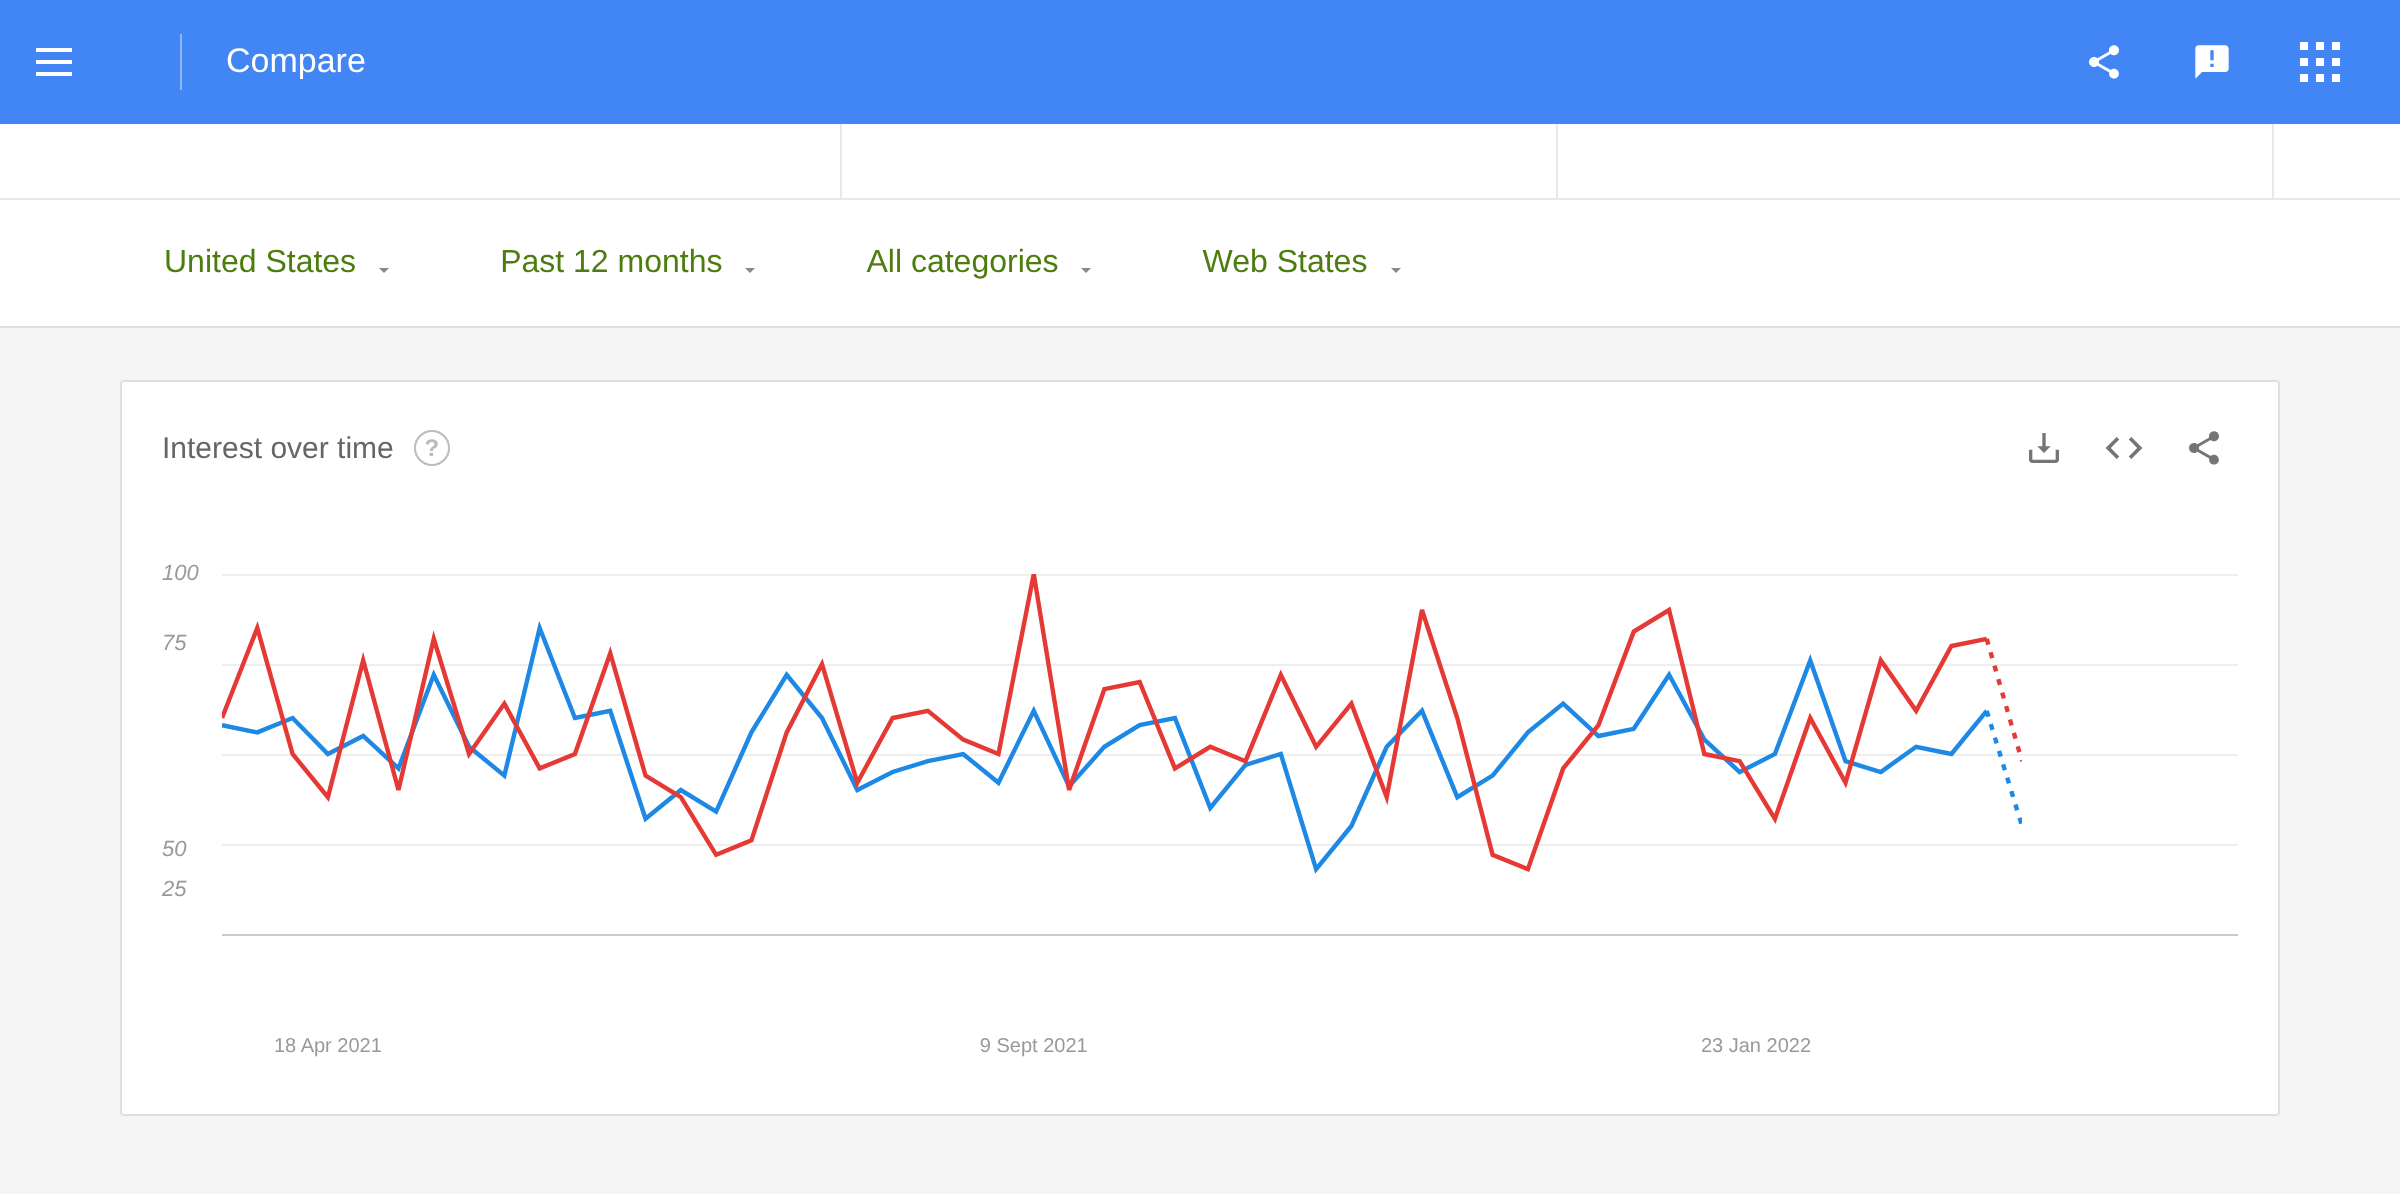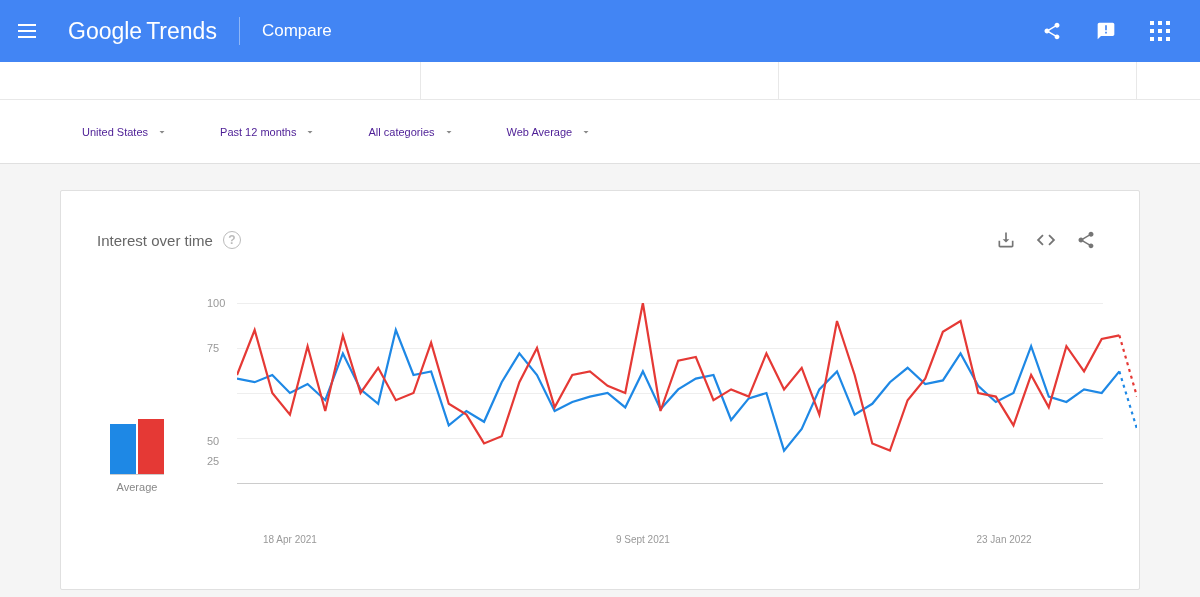--- a/index.html
+++ b/index.html
@@ -10,53 +10,49 @@
   .logo { display: flex; align-items: baseline; font-size: 23px; }
   .logo .thin { font-weight: 300; margin-left: 4px; }
   .divider-v { width: 1px; height: 28px; background: rgba(255,255,255,0.4); margin: 0 22px; }
   .compare-txt { font-size: 17px; color: #ffffff; }
   .header-spacer { flex: 1; }
   .hicon { width: 44px; height: 44px; display: flex; align-items: center; justify-content: center; cursor: pointer; fill: #fff; color: #fff; margin-left: 10px; }
   .compare-bar { background: #fff; height: 38px; display: flex; border-bottom: 1px solid #e8e8e8; }
   .compare-cell { flex: 1; border-right: 1px solid #e8e8e8; }
   .compare-offset { width: 63px; }
   .filter-bar { background: #fff; height: 64px; display: flex; align-items: center; padding-left: 82px; gap: 52px; border-bottom: 1px solid #e0e0e0; }
-  .filter { display: flex; align-items: flex-end; color: #4c1d95; font-size: 11px; cursor: pointer; gap: 8px; }
+  .filter { display: flex; align-items: flex-end; color: #4d7c0f; font-size: 16px; cursor: pointer; gap: 8px; }
   .filter svg { fill: #888; }
-  .card { background: #fff; margin: 26px 60px 0 60px; border: 1px solid #e0e0e0; border-radius: 2px; padding: 16px; }
+  .card { background: #fff; margin: 26px 60px 0 60px; border: 1px solid #e0e0e0; border-radius: 2px; padding: 0; }
   .card-head { display: flex; align-items: center; padding: 16px 20px; }
   .card-title { font-size: 15px; color: #666; }
   .help { margin-left: 10px; width: 18px; height: 18px; border: 1.6px solid #bbb; border-radius: 50%; display: flex; align-items: center; justify-content: center; color: #bbb; font-size: 12px; font-weight: bold; cursor: pointer; }
   .card-spacer { flex: 1; }
   .cicon { width: 34px; height: 34px; display: flex; align-items: center; justify-content: center; cursor: pointer; fill: #757575; color: #757575; margin-left: 6px; }
   .chart-wrap { display: flex; padding: 30px 20px 50px 20px; position: relative; }
   .avg-col { width: 80px; display: flex; flex-direction: column; align-items: center; margin-right: 30px; margin-top: 72px; }
   .avg-bars { display: flex; align-items: flex-end; gap: 2px; height: 100px; border-bottom: 1px solid #ccc; padding-bottom: 0; }
   .avg-bar { width: 26px; }
   .avg-label { font-size: 11px; color: #888; margin-top: 6px; }
   .plot { position: relative; flex: 1; height: 220px; }
   .gridline { position: absolute; left: 30px; right: 0; border-top: 1px solid #eee; }
-  .ylabel { position: absolute; left: 0; font-size: 11px; color: #999; transform: translateY(-50%); }
+  .ylabel { position: absolute; left: 0; font-size: 11px; color: #999; transform: translateY(-50%); font-style: italic; }
   .xlabel { position: absolute; bottom: -22px; font-size: 10px; color: #999; transform: translateX(-50%); }
   svg.lines { position: absolute; left: 30px; top: 0; }
   .apps-grid { display: grid; grid-template-columns: repeat(3, 4px); grid-template-rows: repeat(3, 4px); gap: 4px; }
   .apps-grid span { background: #fff; width: 4px; height: 4px; }
 </style>
 </head>
 <body>
 
 <div class="header">
   <div class="menu-btn">
     <span></span>
       <span></span>
       <span></span>
-  </div>
-  <div class="logo">
-    <span>Google</span>
-    <span class="thin">Trends</span>
   </div>
   <div class="divider-v"></div>
   <div class="compare-txt">Compare</div>
   <div class="header-spacer"></div>
   <div class="hicon">
     <svg width="20" height="20" viewBox="0 0 24 24">
         <path d="M18 16.08c-.76 0-1.44.3-1.96.77L8.91 12.7c.05-.23.09-.46.09-.7s-.04-.47-.09-.7l7.05-4.11c.54.5 1.25.81 2.04.81 1.66 0 3-1.34 3-3s-1.34-3-3-3-3 1.34-3 3c0 .24.04.47.09.7L8.04 9.81C7.5 9.31 6.79 9 6 9c-1.66 0-3 1.34-3 3s1.34 3 3 3c.79 0 1.5-.31 2.04-.81l7.12 4.16c-.05.21-.08.43-.08.65 0 1.61 1.31 2.92 2.92 2.92s2.92-1.31 2.92-2.92-1.31-2.92-2.92-2.92z"></path>
       </svg>
   </div>
   <div class="hicon">
@@ -100,21 +96,21 @@
         <path d="M7 10l5 5 5-5z"></path>
       </svg>
   </div>
   <div class="filter">
     <span>All categories</span>
     <svg width="12" height="12" viewBox="0 0 24 24">
         <path d="M7 10l5 5 5-5z"></path>
       </svg>
   </div>
   <div class="filter">
-    <span>Web Average</span>
+    <span>Web States</span>
     <svg width="12" height="12" viewBox="0 0 24 24">
         <path d="M7 10l5 5 5-5z"></path>
       </svg>
   </div>
 </div>
 
 <div class="card">
   <div class="card-head">
     <div class="card-title">Interest over time</div>
     <div class="help">?</div>
@@ -130,36 +126,29 @@
         </svg>
     </div>
     <div class="cicon">
       <svg width="20" height="20" viewBox="0 0 24 24">
           <path d="M18 16.08c-.76 0-1.44.3-1.96.77L8.91 12.7c.05-.23.09-.46.09-.7s-.04-.47-.09-.7l7.05-4.11c.54.5 1.25.81 2.04.81 1.66 0 3-1.34 3-3s-1.34-3-3-3-3 1.34-3 3c0 .24.04.47.09.7L8.04 9.81C7.5 9.31 6.79 9 6 9c-1.66 0-3 1.34-3 3s1.34 3 3 3c.79 0 1.5-.31 2.04-.81l7.12 4.16c-.05.21-.08.43-.08.65 0 1.61 1.31 2.92 2.92 2.92s2.92-1.31 2.92-2.92-1.31-2.92-2.92-2.92z"></path>
         </svg>
     </div>
   </div>
 
   <div class="chart-wrap">
-    <div class="avg-col">
-      <div class="avg-bars">
-        <div class="avg-bar" id="avg-a" style="background: rgb(30, 136, 229); height: 50px;"></div>
-        <div class="avg-bar" id="avg-b" style="background: rgb(229, 57, 53); height: 55px;"></div>
-      </div>
-      <div class="avg-label">Average</div>
-    </div>
 
     <div class="plot" id="plot">
 
     <div class="gridline" style="top: 135px;"></div>
         <div class="ylabel" style="top: 135px; margin-top: 23px;">25</div>
         <div class="gridline" style="top: 90px;"></div>
         <div class="ylabel" style="top: 90px; margin-top: 48px;">50</div>
         <div class="gridline" style="top: 45px;"></div>
-        <div class="ylabel" style="top: 45px;">75</div>
+        <div class="ylabel" style="top: 35px;">75</div>
         <div class="gridline" style="top: 0px;"></div>
         <div class="ylabel" style="top: 0px;">100</div>
         <div class="gridline" style="top: 180px; border-top-color: rgb(204, 204, 204);"></div>
         <div class="xlabel" style="left: 82.9412px;">18 Apr 2021</div>
         <div class="xlabel" style="left: 435.882px;">9 Sept 2021</div>
         <div class="xlabel" style="left: 797px;">23 Jan 2022</div>
         <svg width="900" height="185" class="lines">
           <path d="M0,75.60000000000001 L17.647058823529413,79.19999999999999 L35.294117647058826,72 L52.94117647058823,90 L70.58823529411765,80.99999999999999 L88.23529411764706,97.2 L105.88235294117646,50.400000000000006 L123.5294117647059,86.39999999999999 L141.1764705882353,100.8 L158.82352941176472,27 L176.47058823529412,72 L194.11764705882354,68.4 L211.76470588235293,122.4 L229.41176470588235,108 L247.0588235294118,118.8 L264.70588235294116,79.19999999999999 L282.3529411764706,50.400000000000006 L300,72 L317.64705882352945,108 L335.29411764705884,99 L352.94117647058823,93.60000000000001 L370.5882352941176,90 L388.2352941176471,104.4 L405.88235294117646,68.4 L423.52941176470586,106.2 L441.17647058823525,86.39999999999999 L458.8235294117647,75.60000000000001 L476.47058823529414,72 L494.1176470588236,117 L511.7647058823529,95.4 L529.4117647058823,90 L547.0588235294117,147.6 L564.7058823529412,126 L582.3529411764706,86.39999999999999 L600,68.4 L617.6470588235294,111.6 L635.2941176470589,100.8 L652.9411764705882,79.19999999999999 L670.5882352941177,64.8 L688.235294117647,80.99999999999999 L705.8823529411765,77.4 L723.5294117647059,50.400000000000006 L741.1764705882352,82.8 L758.8235294117648,99 L776.4705882352941,90 L794.1176470588235,43.19999999999999 L811.7647058823529,93.60000000000001 L829.4117647058823,99 L847.0588235294117,86.39999999999999 L864.7058823529412,90 L882.3529411764705,68.4" fill="none" stroke="#1e88e5" stroke-width="2.2"></path>
           <path d="M882.3529411764705,68.4 L900,126" fill="none" stroke="#1e88e5" stroke-width="2.2" stroke-dasharray="3,4"></path>
           <path d="M0,72 L17.647058823529413,27 L35.294117647058826,90 L52.94117647058823,111.6 L70.58823529411765,43.19999999999999 L88.23529411764706,108 L105.88235294117646,32.400000000000006 L123.5294117647059,90 L141.1764705882353,64.8 L158.82352941176472,97.2 L176.47058823529412,90 L194.11764705882354,39.599999999999994 L211.76470588235293,100.8 L229.41176470588235,111.6 L247.0588235294118,140.4 L264.70588235294116,133.2 L282.3529411764706,79.19999999999999 L300,45 L317.64705882352945,104.4 L335.29411764705884,72 L352.94117647058823,68.4 L370.5882352941176,82.8 L388.2352941176471,90 L405.88235294117646,0 L423.52941176470586,108 L441.17647058823525,57.599999999999994 L458.8235294117647,54.000000000000014 L476.47058823529414,97.2 L494.1176470588236,86.39999999999999 L511.7647058823529,93.60000000000001 L529.4117647058823,50.400000000000006 L547.0588235294117,86.39999999999999 L564.7058823529412,64.8 L582.3529411764706,111.6 L600,18 L617.6470588235294,72 L635.2941176470589,140.4 L652.9411764705882,147.6 L670.5882352941177,97.2 L688.235294117647,75.60000000000001 L705.8823529411765,28.80000000000001 L723.5294117647059,18 L741.1764705882352,90 L758.8235294117648,93.60000000000001 L776.4705882352941,122.4 L794.1176470588235,72 L811.7647058823529,104.4 L829.4117647058823,43.19999999999999 L847.0588235294117,68.4 L864.7058823529412,36 L882.3529411764705,32.400000000000006" fill="none" stroke="#e53935" stroke-width="2.2"></path>

